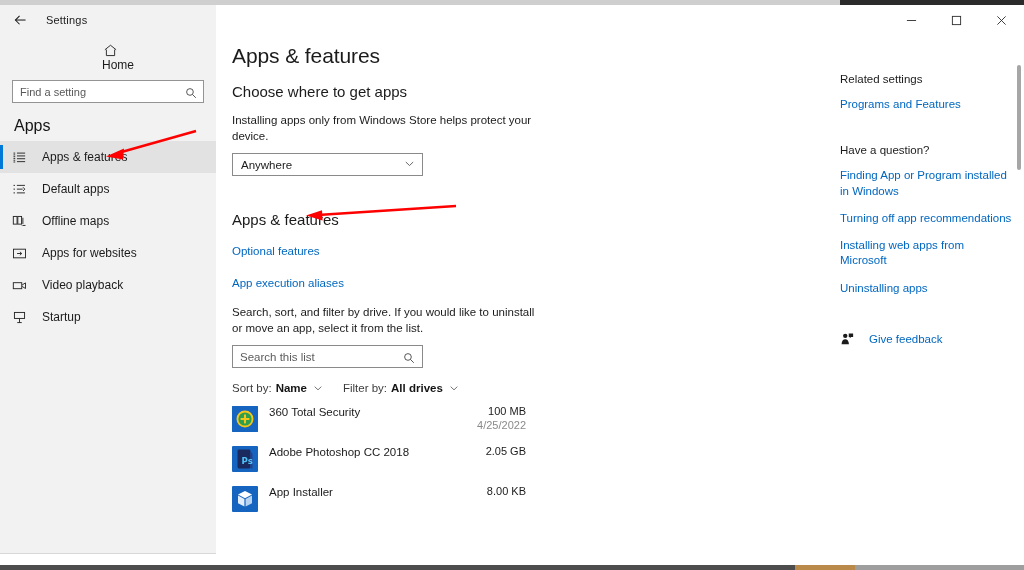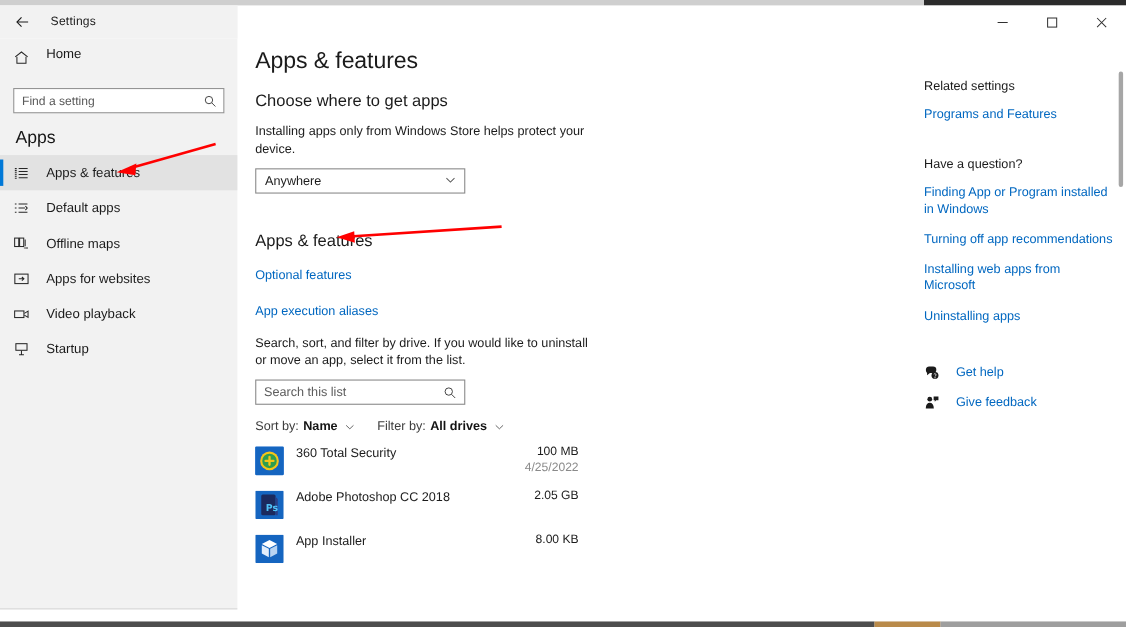--- a/index.html
+++ b/index.html
@@ -55,25 +55,26 @@
   .wc svg { display: block; }
 
   
   .sidebar {
     position: absolute; top: 35px; left: 0; width: 216px; height: 519px;
     background: #f2f2f2;
     border-bottom: 1px solid #d8d8d8;
   }
   .nav-row {
     position: relative;
-    display: flex; align-items: flex-start;
+    display: flex; align-items: center;
     height: 32px;
     padding-left: 12px;
     color: #1b1b1b;
     font-size: 12px;
+    flex-direction: column;
   }
   .nav-row.home { margin-top: 7px; height: 30px; }
   .nav-ico {
     width: 22px; min-width: 22px; height: 20px;
     display: flex; align-items: center; justify-content: flex-start;
     color: #262626;
   }
   .nav-ico svg { display:block; }
   .nav-label { margin-left: 8px; font-size: 12px; color: #1b1b1b; }
 
@@ -490,31 +491,20 @@
     <div class="rail-head">Related settings</div>
     <a class="rail-link" href="#">Programs and Features</a>
 
     <div class="rail-head q">Have a question?</div>
     <a class="rail-link" href="#">Finding App or Program installed in Windows</a>
     <a class="rail-link" href="#">Turning off app recommendations</a>
     <a class="rail-link" href="#">Installing web apps from Microsoft</a>
     <a class="rail-link" href="#">Uninstalling apps</a>
 
     <div class="rail-support">
-      <div class="sup-row">
-        <span class="sup-ico">
-          <svg width="14" height="14" viewBox="0 0 16 16" fill="none">
-            <path d="M2 4.2 A3.4 3.4 0 0 1 5.4 1.4 H9.4 A3.4 3.4 0 0 1 12.8 4.8 A3.4 3.4 0 0 1 9.4 8.2 H6.2 L3.2 10.4 V8.1 A3.2 3.2 0 0 1 2 5.6 Z" fill="#1b1b1b"></path>
-            <circle cx="11.4" cy="10.6" r="3.6" fill="#1b1b1b"></circle>
-            <path d="M10.2 9.5 A1.3 1.3 0 0 1 12.6 10.1 C12.6 10.9 11.5 11 11.5 11.8" stroke="#ffffff" stroke-width=".85" fill="none"></path>
-            <circle cx="11.45" cy="12.7" r=".55" fill="#ffffff"></circle>
-          </svg>
-        </span>
-        <span class="sup-txt">Get help</span>
-      </div>
       <div class="sup-row">
         <span class="sup-ico">
           <svg width="14" height="14" viewBox="0 0 16 16" fill="none">
             <circle cx="6" cy="4.4" r="2.5" fill="#1b1b1b"></circle>
             <path d="M1.8 14 C1.8 10.3 3.6 8.2 6 8.2 C8.4 8.2 10.2 10.3 10.2 14 Z" fill="#1b1b1b"></path>
             <path d="M10 1.6 H15 V5.6 H12.6 L11.2 7 V5.6 H10 Z" fill="#1b1b1b"></path>
           </svg>
         </span>
         <span class="sup-txt">Give feedback</span>
       </div>

